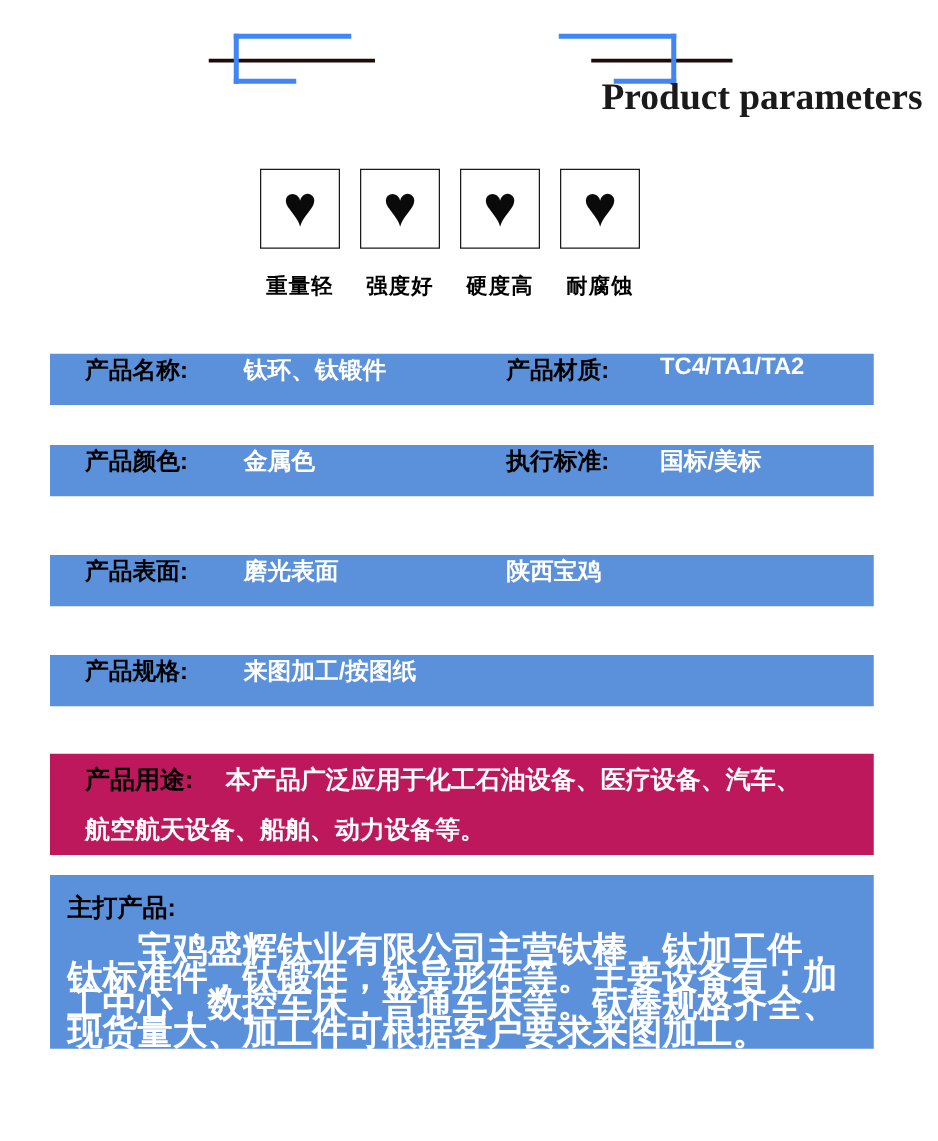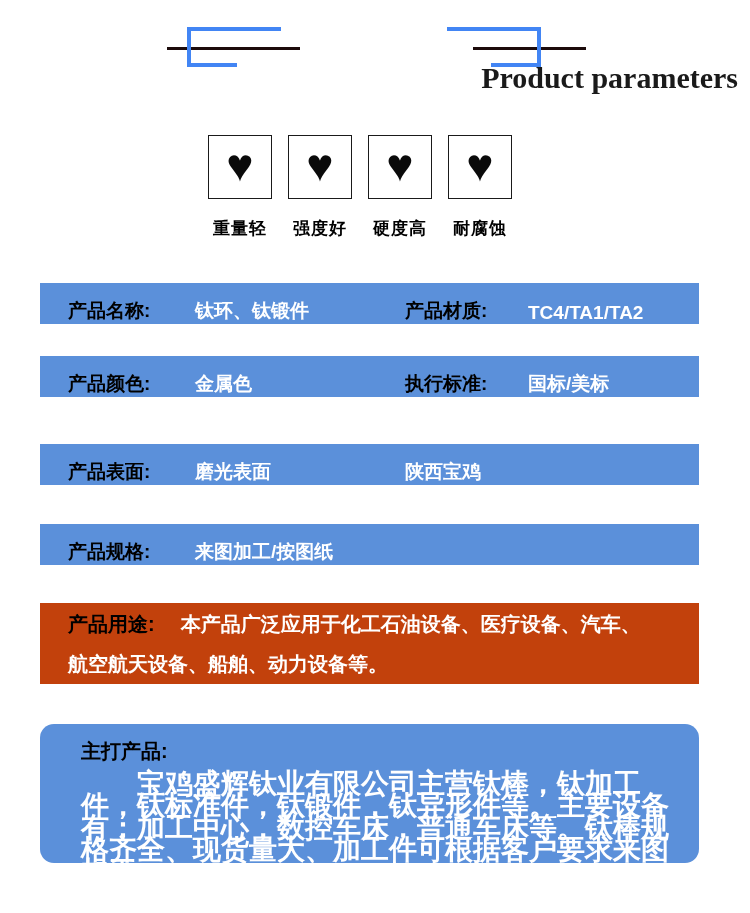--- a/index.html
+++ b/index.html
@@ -48,40 +48,39 @@
   }
   .heart { font-size:46px; line-height:46px; color:#0a0a0a; padding-bottom:4px; }
   .flabel {
     margin-top:18px; font-size:17px; font-weight:bold; color:#000;
     letter-spacing:1px; white-space:nowrap; text-align:left;
   }
   
   .row {
     position:absolute; left:40px; width:659px; height:41px;
     background:#5b90da;
-    display:flex; align-items:flex-end;
+    display:flex; align-items:flex-start;
     font-size:19px; font-weight:bold;
   }
   .row .l1 { margin-left:28px; width:127px; color:#000; }
   .row .v1 { width:210px; color:#ffffff; }
   .row .l2 { width:123px; color:#000; }
   .row .v2 { flex:1; color:#ffffff; }
   .row1 { top:283px; } .row2 { top:356px; } .row3 { top:444px; } .row4 { top:524px; }
   .usage {
     position:absolute; left:40px; width:659px; top:603px; height:81px;
-    background:#c2410c;
+    background:#be185d;
     padding:1px 40px 0 28px;
     font-size:20px; font-weight:bold; line-height:40px; color:#ffffff;
   }
   .usage .lbl { color:#000; margin-right:26px; }
   .mainblock {
-    position:absolute; left:40px; width:659px; top:724px; height:139px;
+    position:absolute; left:40px; width:659px; top:700px; height:139px;
     background:#5b90da;
-    padding:13px 26px 0 41px;
-    border-radius:14px;
+    padding:13px 26px 0 14px;
   }
   .mainblock .lbl {
     display:block; color:#000; font-size:20px; font-weight:bold; line-height:28px;
     margin-bottom:8px;
   }
   .mainblock .txt {
     color:#ffffff; font-size:28px; font-weight:bold; line-height:22px;
     text-indent:2em;
   }
 </style>

